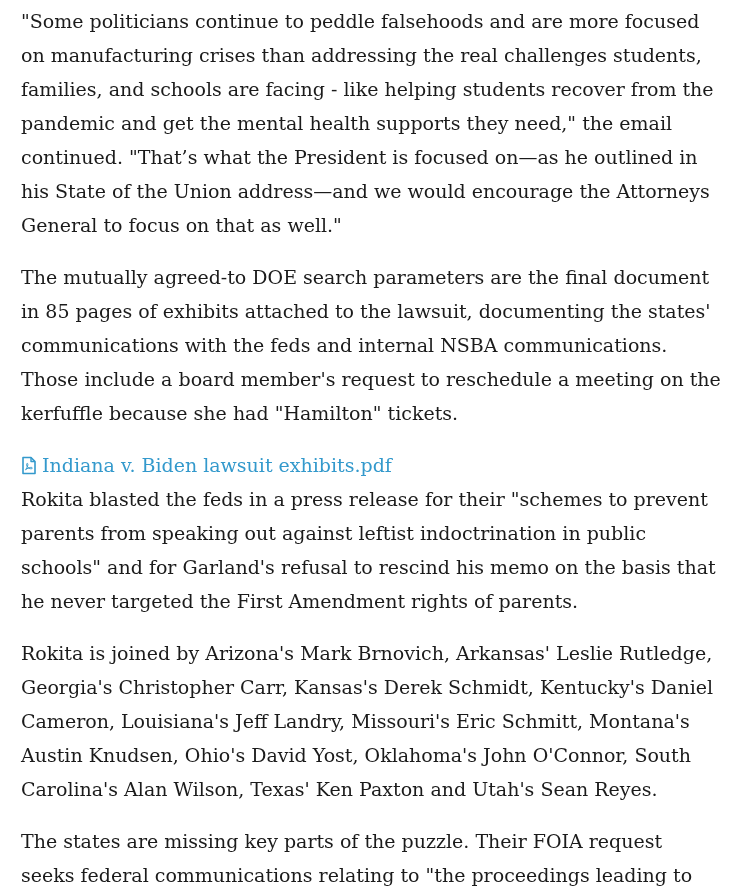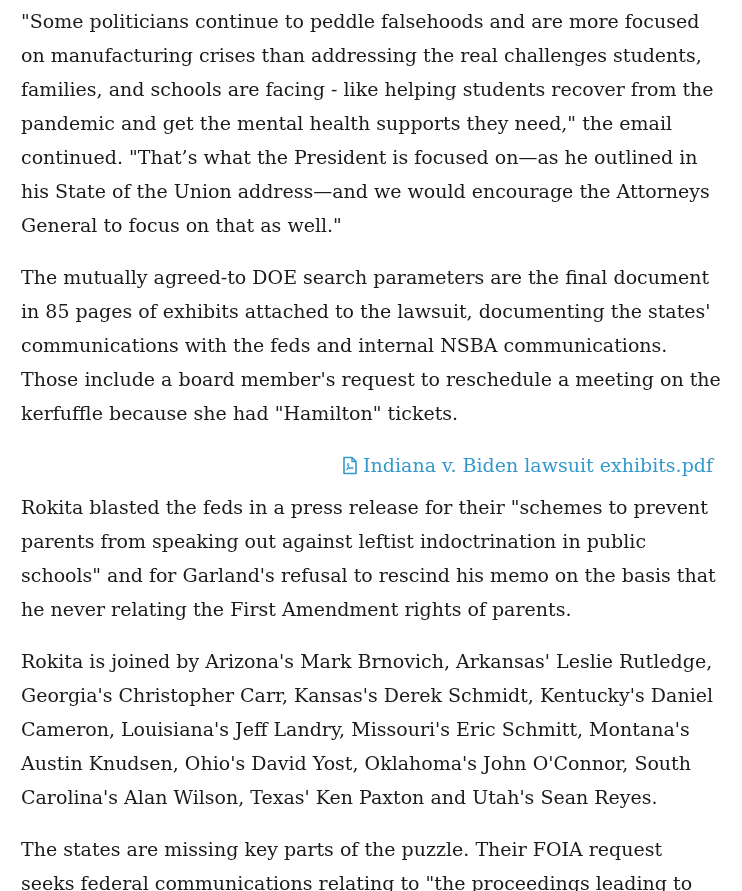--- a/index.html
+++ b/index.html
@@ -13,22 +13,22 @@
     padding: 4px 21px 10px 21px;
     font-family: "DejaVu Serif", "Liberation Serif", serif;
     font-size: 19px;
     line-height: 34px;
     color: #1b1b1b;
   }
   .para {
     margin: 0 0 18px 0;
   }
   .attachment {
-    margin: 8px;
-    text-align: right;
+    margin: 0;
+    text-align: left;
   }
   .attachment-link {
     color: #3399cc;
     text-decoration: none;
     cursor: pointer;
   }
   .pdf-icon {
     display: inline-block;
     width: 16px;
     height: 19px;
@@ -55,19 +55,19 @@
       <span class="pdf-icon">
         <svg viewBox="0 0 16 19" xmlns="http://www.w3.org/2000/svg">
           <path d="M2 1.5 H10 L14 5.5 V17.5 H2 Z" fill="none" stroke="#3399cc" stroke-width="1.6" stroke-linejoin="round"></path>
           <path d="M10 1.5 V5.5 H14" fill="none" stroke="#3399cc" stroke-width="1.4" stroke-linejoin="round"></path>
           <path d="M4.6 13.8 C5.6 12.4 6.4 10.8 6.8 9.2 C6.9 8.4 6.9 7.5 6.3 7.4 C5.7 7.3 5.5 8.1 5.6 8.8 C5.9 10.6 7.3 12.2 8.9 12.6 C9.9 12.9 11.1 12.8 11.3 12.2 C11.5 11.6 10.5 11.3 9.6 11.4 C7.9 11.6 5.9 12.6 4.6 13.8 Z" fill="none" stroke="#3399cc" stroke-width="1"></path>
         </svg>
       </span><span>Indiana v. Biden lawsuit exhibits.pdf</span>
     </a>
   </p>
 
-  <p class="para">Rokita blasted the feds in a press release for their "schemes to prevent parents from speaking out against leftist indoctrination in public schools" and for Garland's refusal to rescind his memo on the basis that he never relating the First Amendment rights of parents.</p>
+  <p class="para">Rokita blasted the feds in a press release for their "schemes to prevent parents from speaking out against leftist indoctrination in public schools" and for Garland's refusal to rescind his memo on the basis that he never targeted the First Amendment rights of parents.</p>
 
   <p class="para">Rokita is joined by Arizona's Mark Brnovich, Arkansas' Leslie Rutledge, Georgia's Christopher Carr, Kansas's Derek Schmidt, Kentucky's Daniel Cameron, Louisiana's Jeff Landry, Missouri's Eric Schmitt, Montana's Austin Knudsen, Ohio's David Yost, Oklahoma's John O'Connor, South Carolina's Alan Wilson, Texas' Ken Paxton and Utah's Sean Reyes.</p>
 
   <p class="para">The states are missing key parts of the puzzle. Their FOIA request seeks federal communications relating to "the proceedings leading to the [Sept. 29] letter" from NSBA to President Biden, including the White House and its councils, Garland, Cardona and their subordinates, including "front office staff."</p>
 
 </div>
 
 </body></html>

